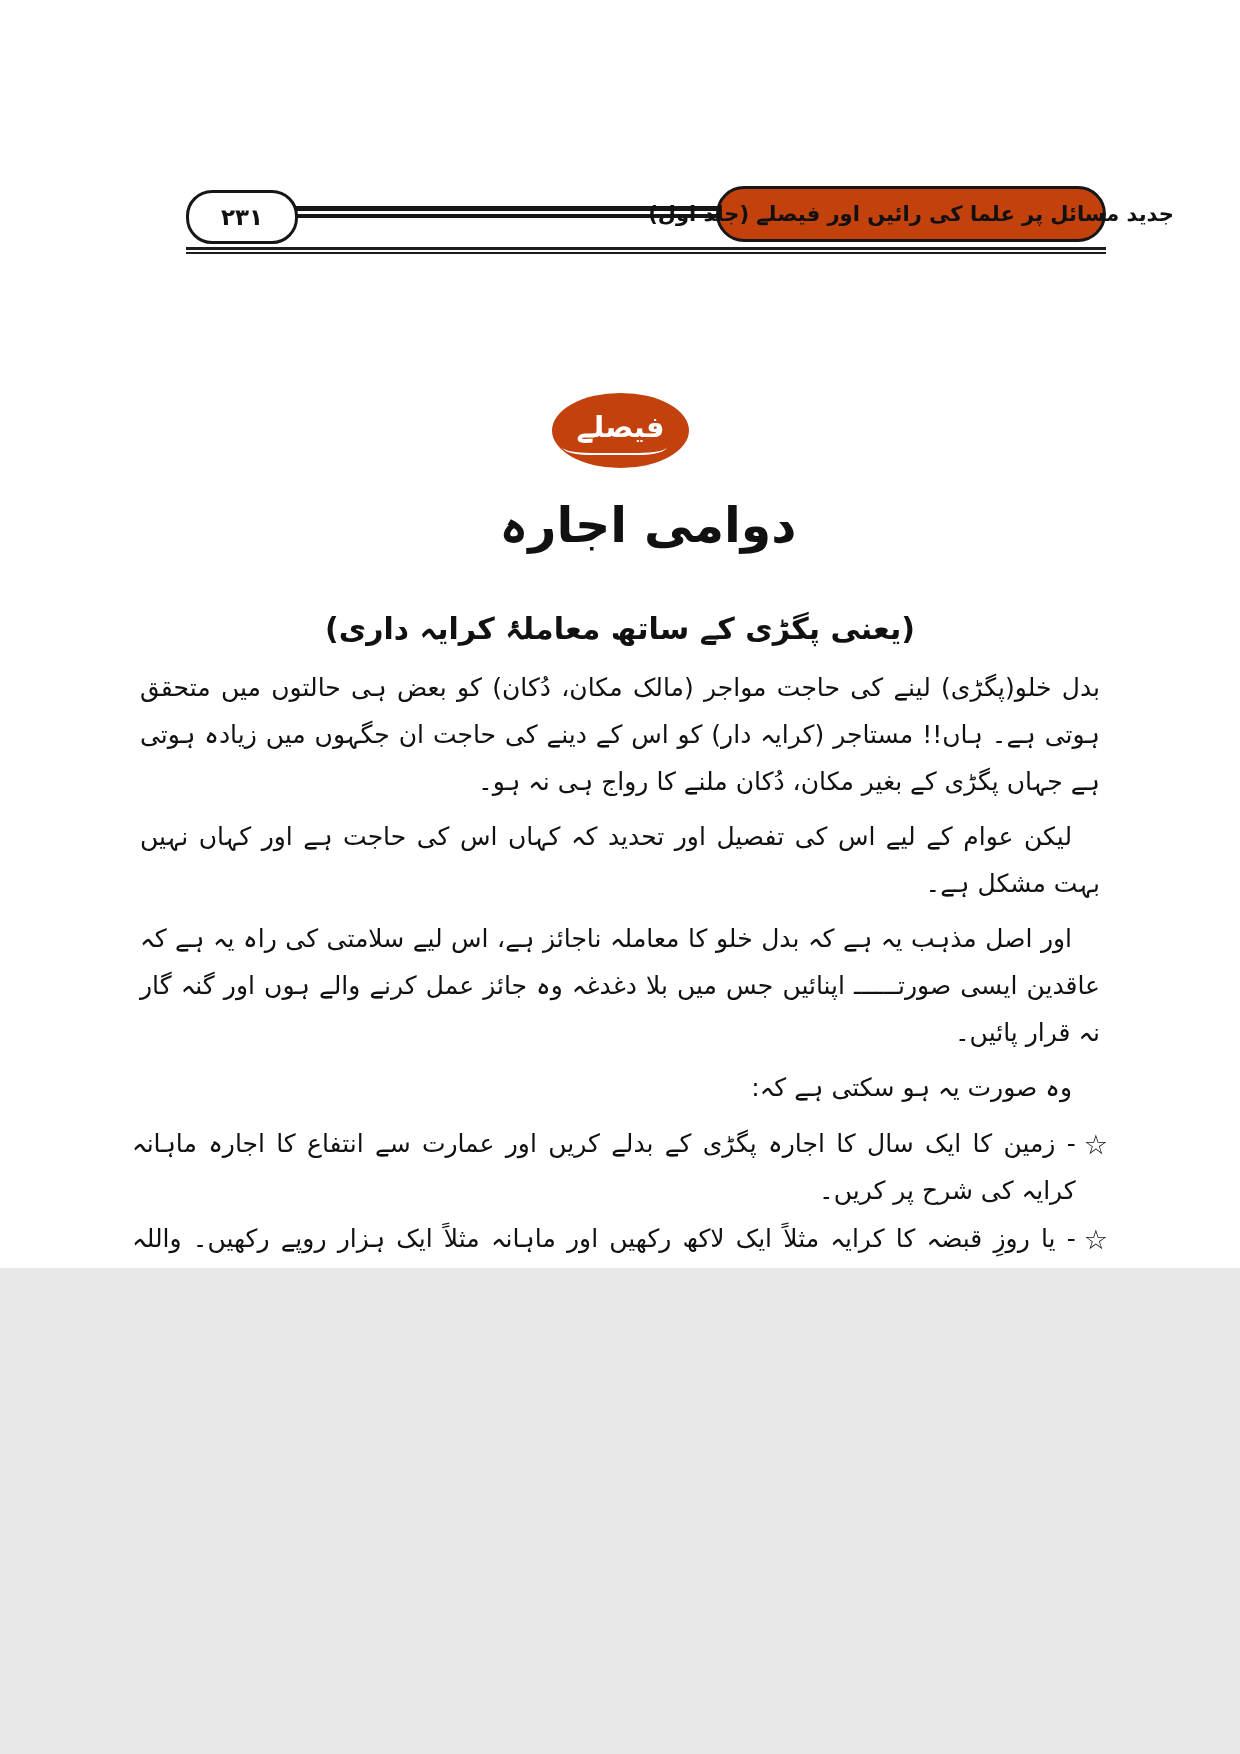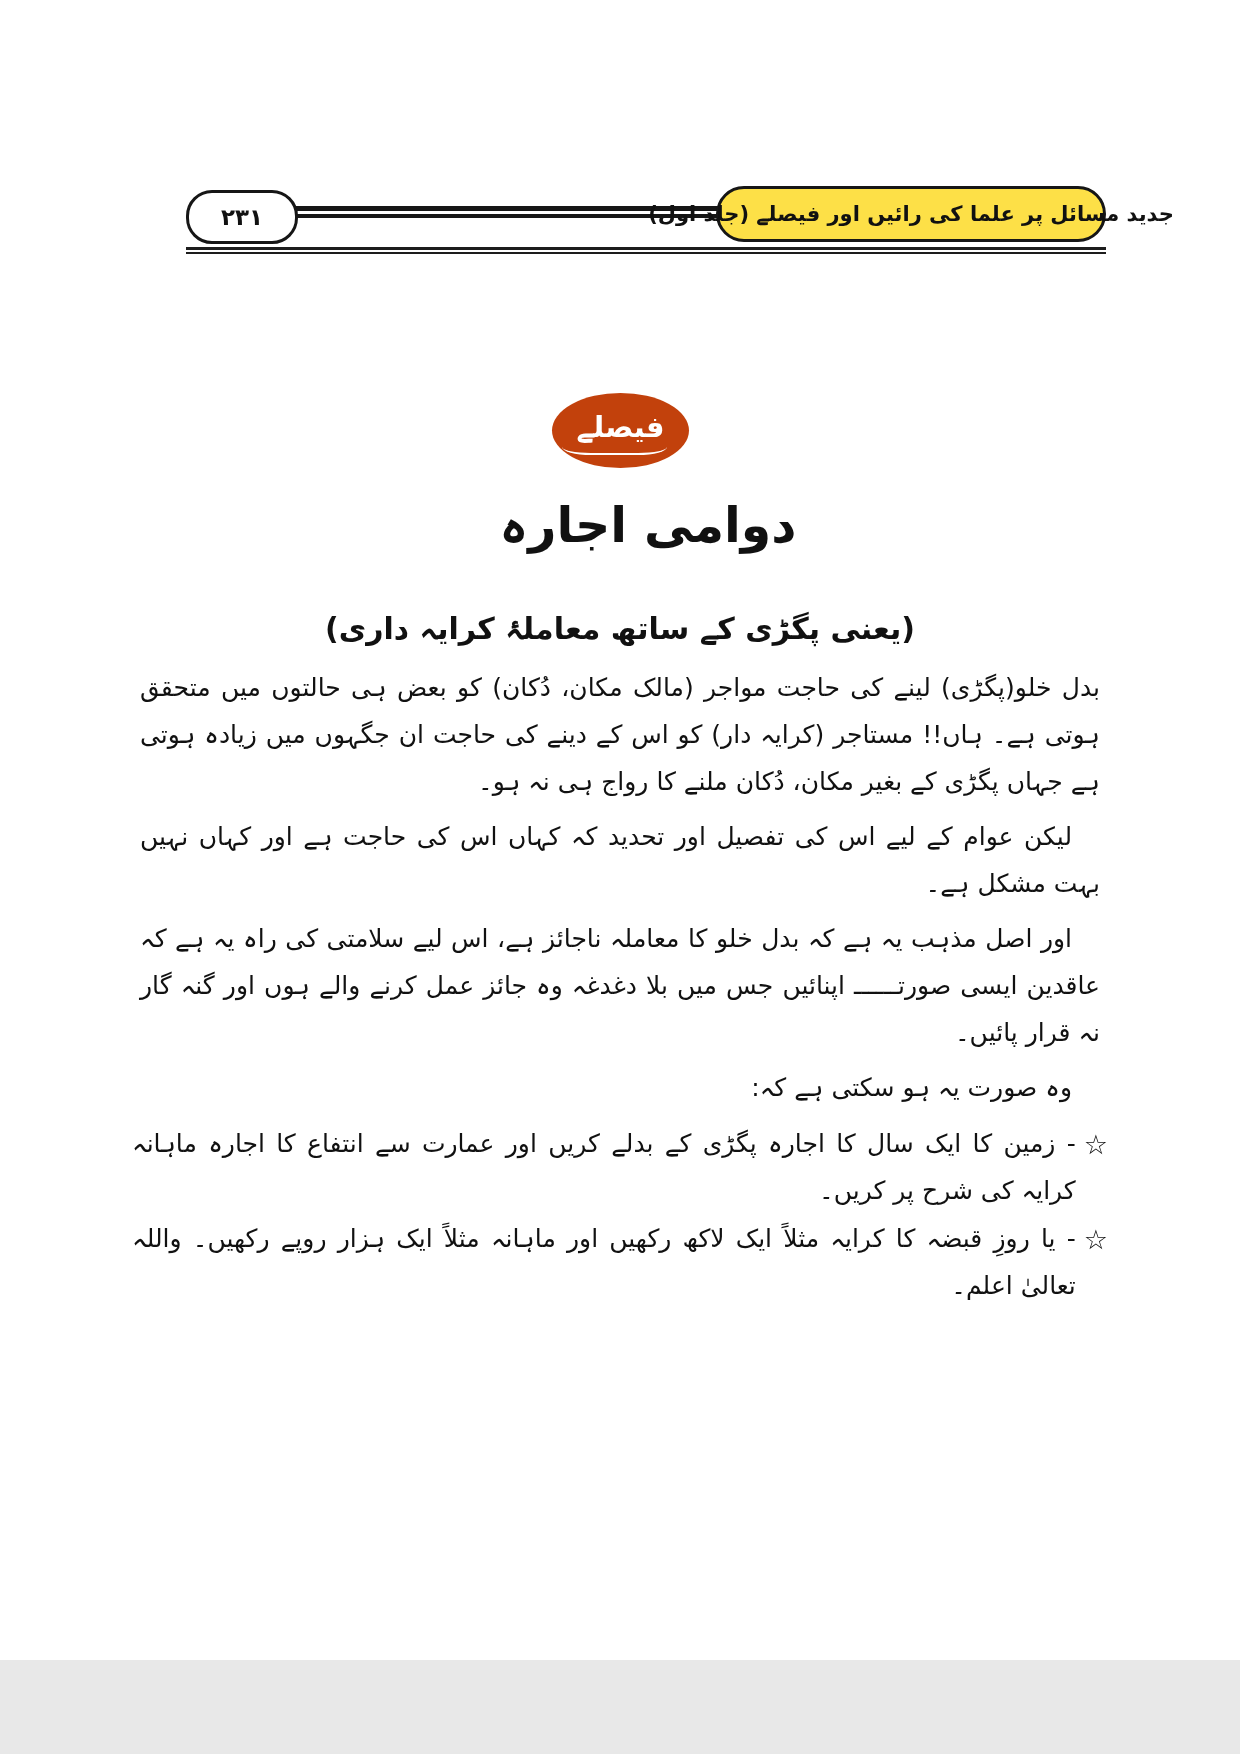--- a/index.html
+++ b/index.html
@@ -1,18 +1,18 @@
 <!DOCTYPE html>
 <html lang="ur"><head>
 <meta charset="utf-8">
 <style>
   html,body{margin:0;padding:0;background:#e8e8e8;}
   .page{
     position:relative;
-    width:1240px;height:1660px;
+    width:1240px;height:1268px;
     margin:0 auto;
     background:#ffffff;
     font-family:"DejaVu Sans",sans-serif;
     color:#111;
     overflow:hidden;
   }
 
   
   .pagenum-pill{
     position:absolute;left:186px;top:190px;
@@ -22,21 +22,21 @@
     font-size:23px;font-weight:bold;
     background:#fff;z-index:2;
   }
   .title-pill{
     position:absolute;left:716px;top:186px;
     width:390px;height:56px;
     border:3px solid #161616;border-radius:30px;
     display:flex;align-items:center;justify-content:center;
     direction:rtl;
     font-size:21px;font-weight:bold;
-    background:#fde047;z-index:2;
+    background:#c2410c;z-index:2;
     padding:0 10px;box-sizing:border-box;
     white-space:nowrap;
   }
   .connector{
     position:absolute;left:289px;top:206px;
     width:432px;height:12px;
     border-top:5px solid #161616;
     border-bottom:4px solid #161616;
     box-sizing:border-box;z-index:1;
   }

